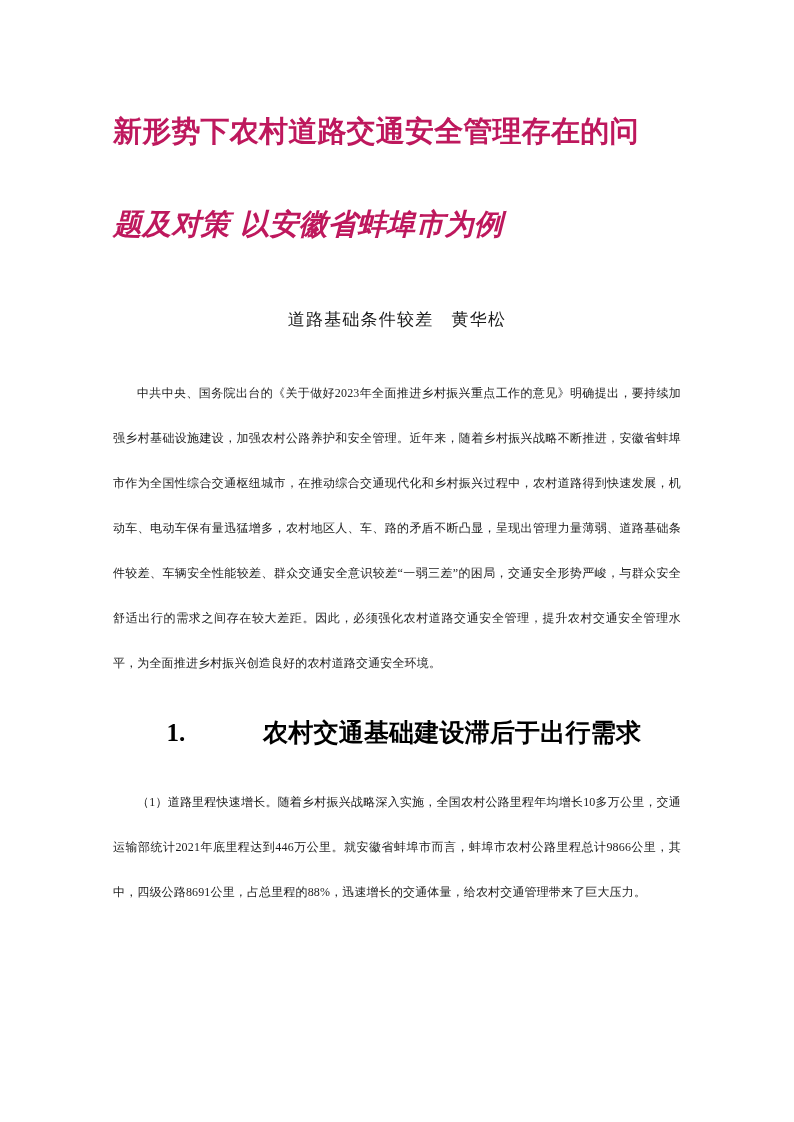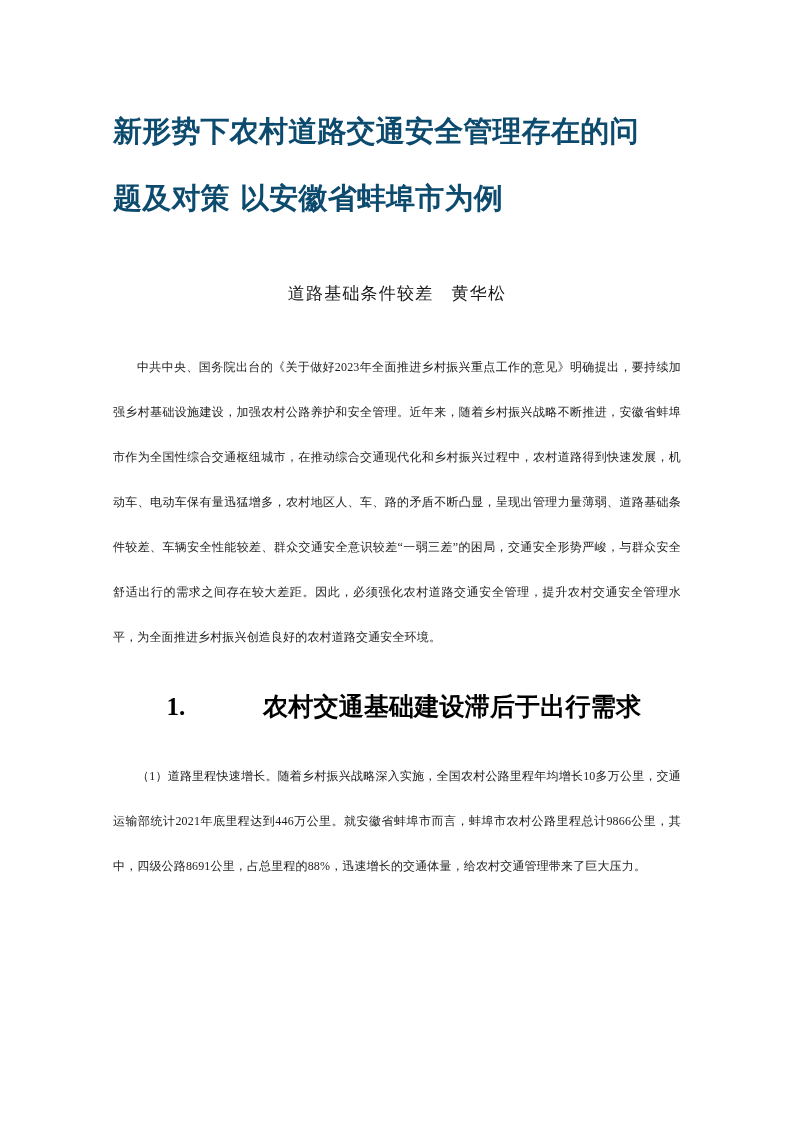--- a/index.html
+++ b/index.html
@@ -36,29 +36,30 @@
   .doc-title {
     margin: 0;
     padding: 0;
     padding-top: 108px;
     font-family: "DejaVu Serif", "Liberation Serif", serif;
     font-weight: 700;
     font-size: 29px;
     line-height: 46px;
     letter-spacing: 0.2px;
     text-align: justify;
-    color: #0c4a6e;
+    color: #be185d;
   }
 
   .doc-title .tline {
     display: block;
   }
 
   .doc-title .tline.second {
-    margin-top: 21px;
+    margin-top: 47px;
+    font-style: italic;
   }
 
   
   .author-line {
     margin: 0;
     padding: 0;
     margin-top: 60px;
     font-family: "Liberation Serif", "DejaVu Serif", serif;
     font-size: 17px;
     line-height: 26px;

